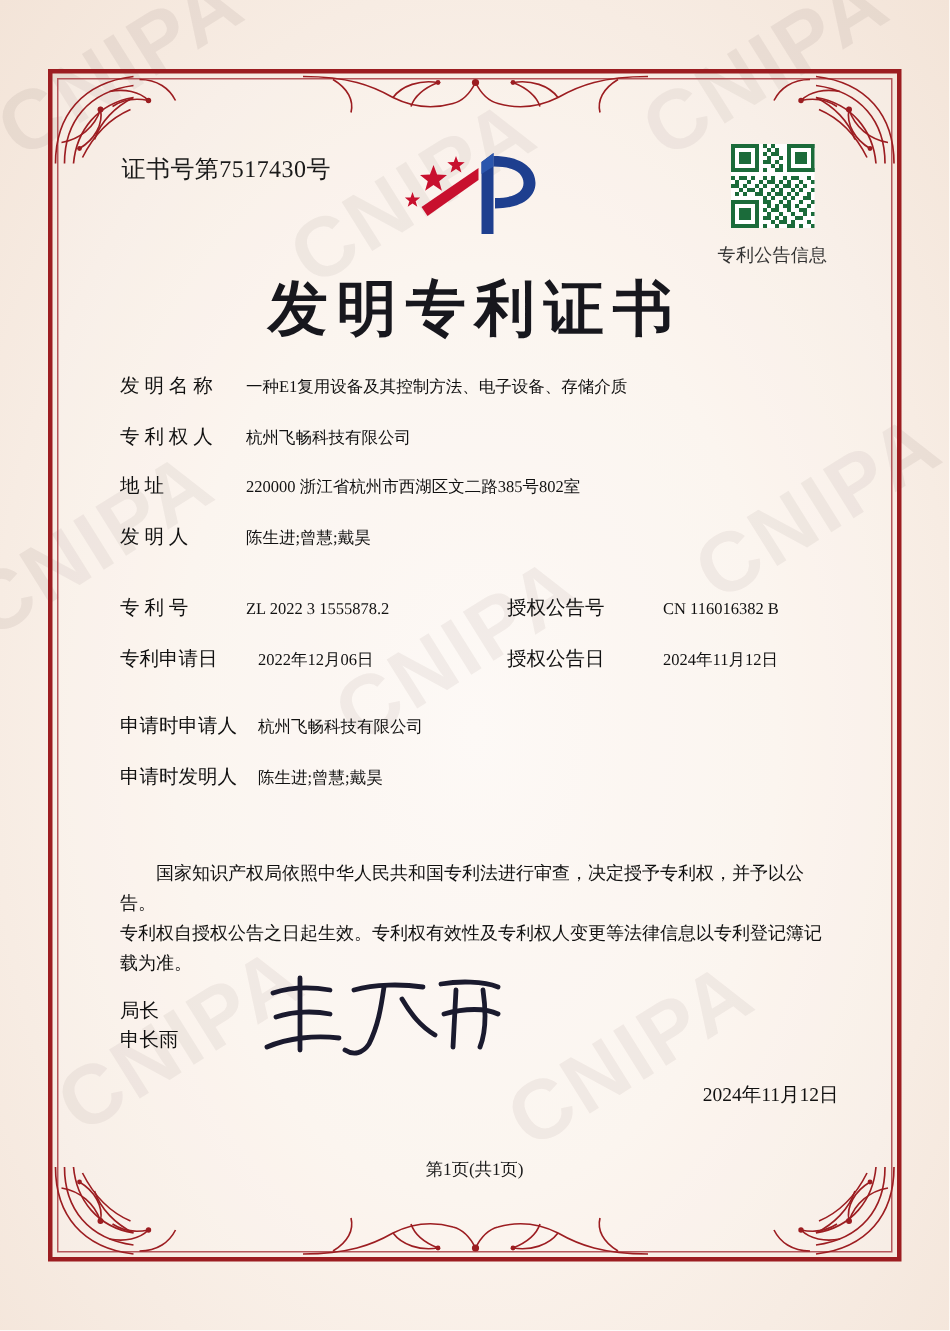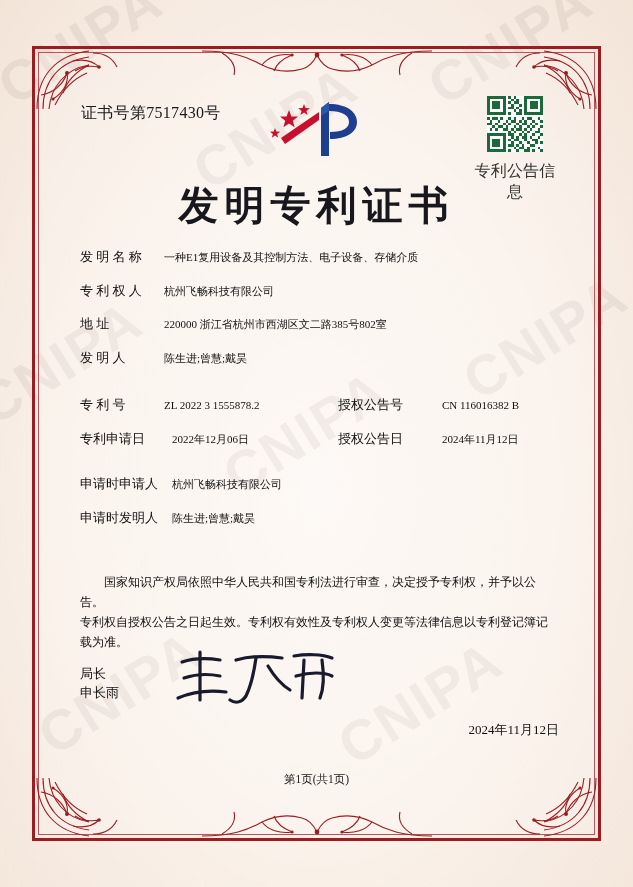--- a/index.html
+++ b/index.html
@@ -113,21 +113,21 @@
     width: 92px;
     text-align: center;
   }
   .qr {
     width: 56px;
     height: 56px;
     margin: 0 auto;
     image-rendering: pixelated;
   }
   .qr-caption {
-    font-size: 16px;
+    font-size: 12px;
     color: #333;
     margin-top: 5px;
     letter-spacing: 0.2px;
   }
 
   .logo {
     position: absolute;
     left: 50%;
     top: 22px;
     transform: translateX(-50%);

